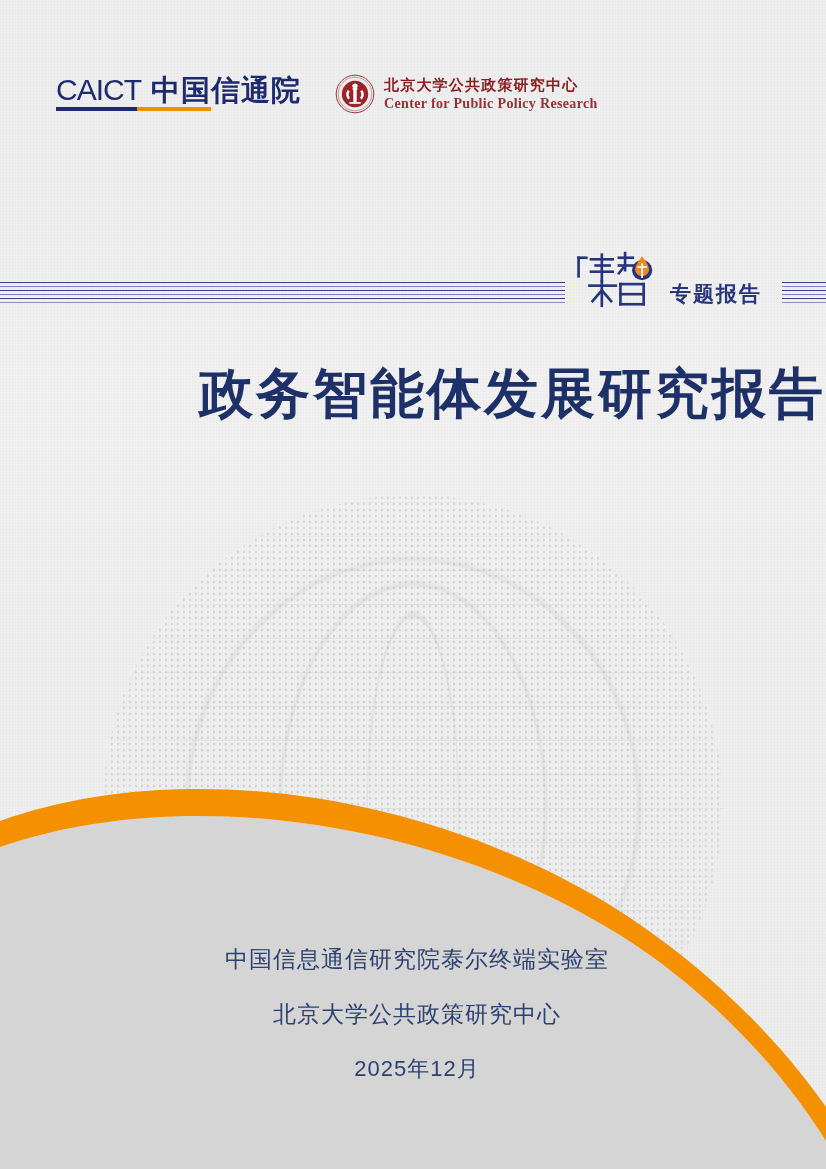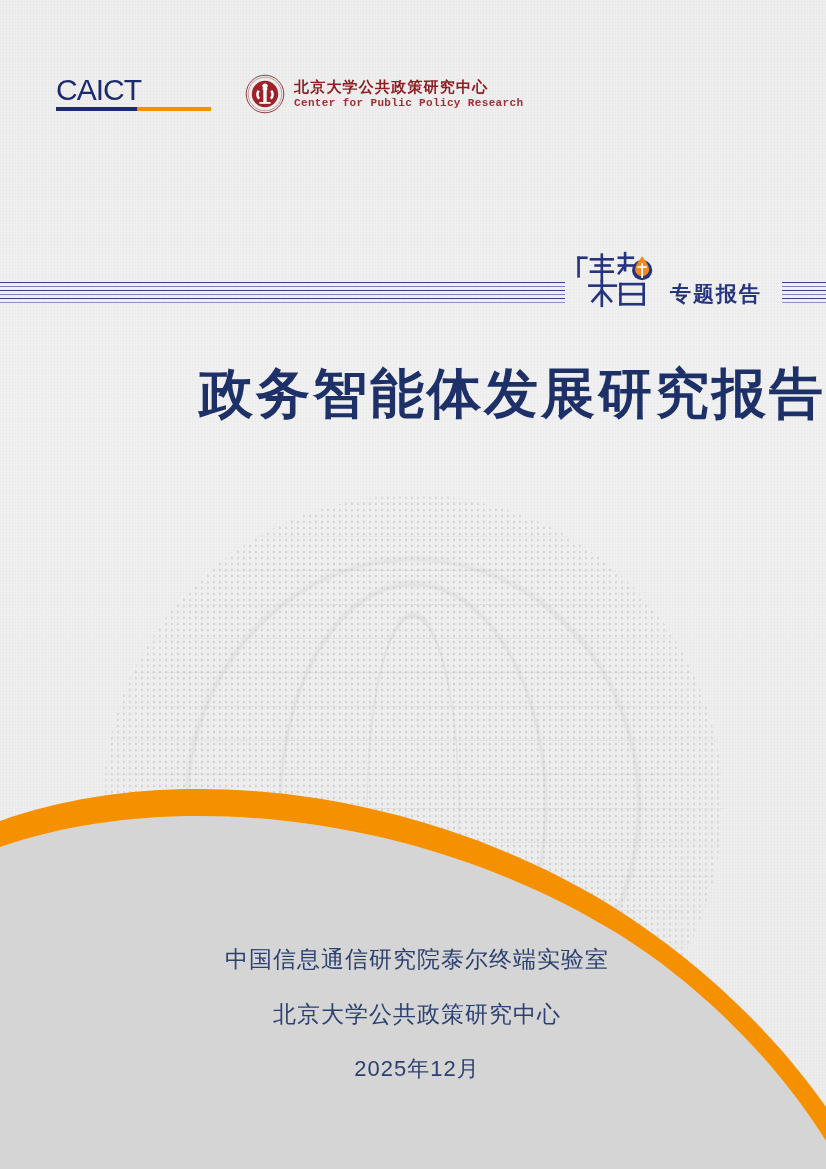--- a/index.html
+++ b/index.html
@@ -173,22 +173,22 @@
   }
   .pku-cn {
     font-family: "Liberation Sans", "DejaVu Sans", sans-serif;
     font-size: 15px;
     font-weight: 700;
     color: #8c1f23;
     letter-spacing: 1.2px;
     line-height: 1.1;
   }
   .pku-en {
-    font-family: Liberation Mono, monospace;
-    font-size: 11px;
+    font-family: Liberation Serif, serif;
+    font-size: 14px;
     font-weight: 700;
     color: #9b3034;
     letter-spacing: .35px;
     line-height: 1.1;
   }
 
   
   .badge {
     position: absolute;
     left: 572px;
@@ -281,20 +281,21 @@
     <div class="globe-lat"></div>
   </div>
 
   <div class="bg-noise"></div>
 
   <div class="logo-row">
 
     <div class="caict">
       <div class="caict-top">
         <span class="caict-mark">CAICT</span>
+        <span class="caict-cn">中国信通院</span>
       </div>
       <div class="caict-bar">
         <span class="seg-blue"></span>
         <span class="seg-orange"></span>
       </div>
     </div>
 
     <div class="pku">
       <svg class="pku-seal" viewBox="0 0 100 100">
         <circle cx="50" cy="50" r="47" fill="none" stroke="#8c1f23" stroke-width="2.2"></circle>

